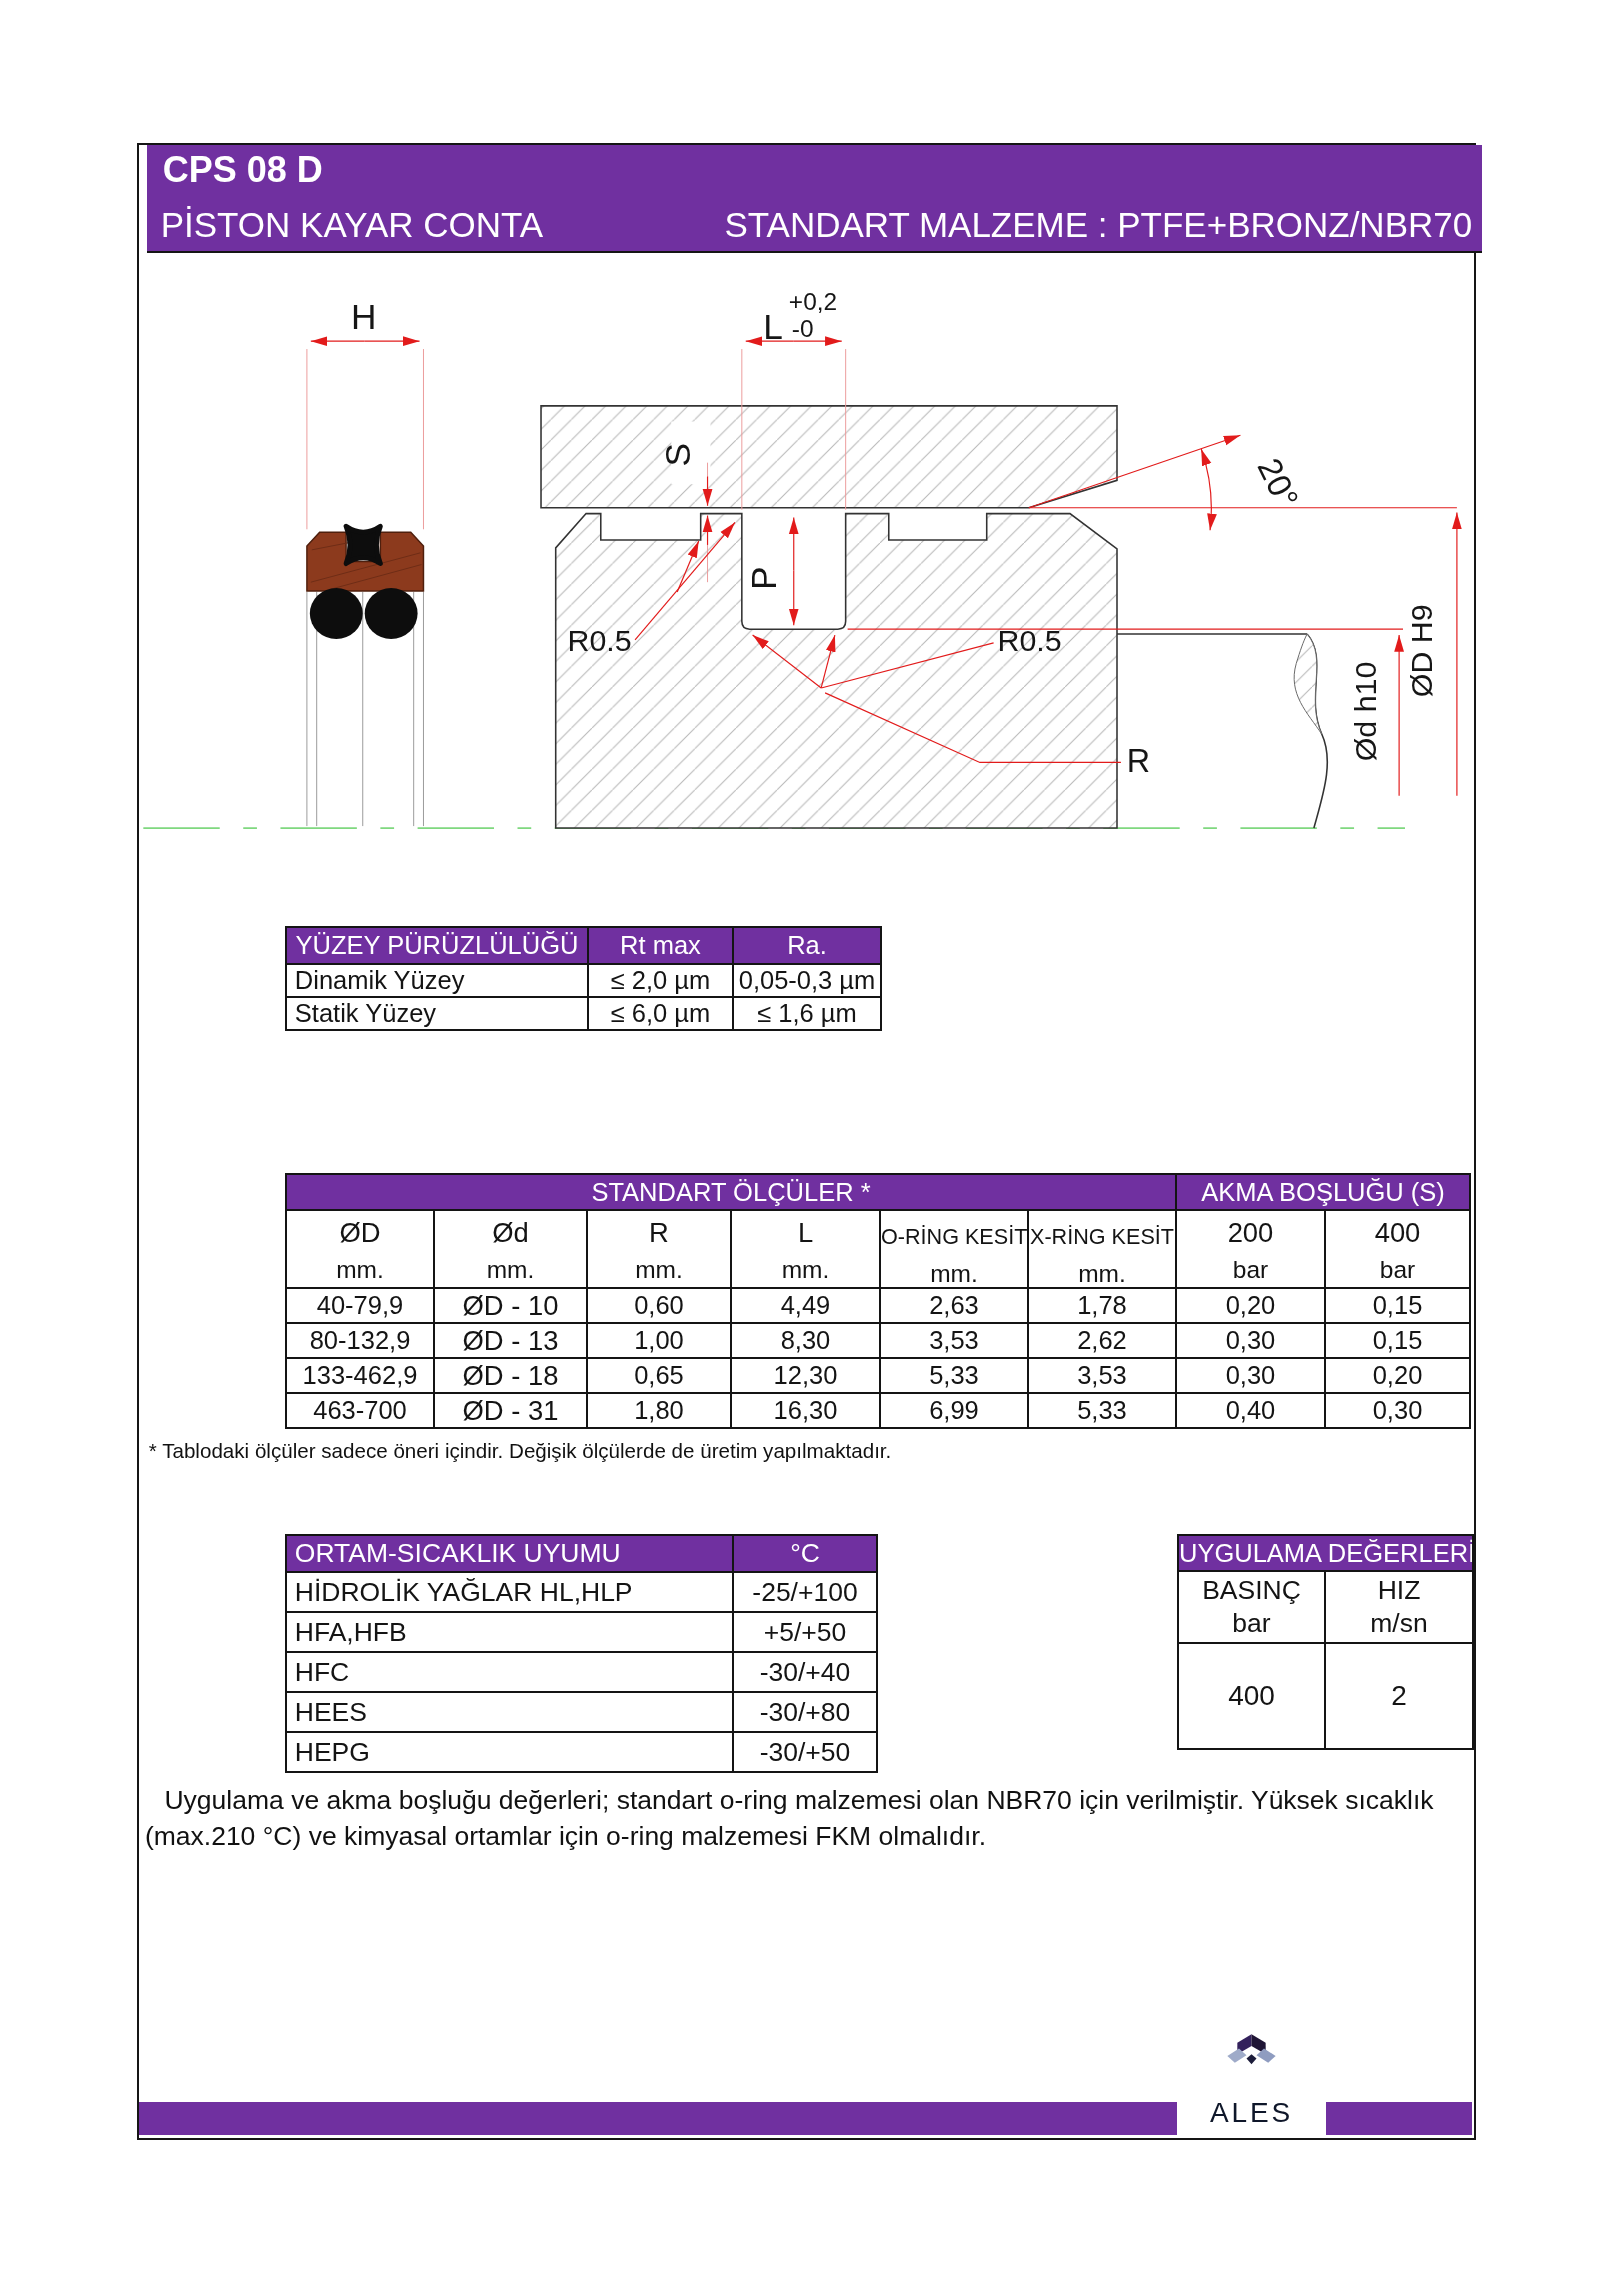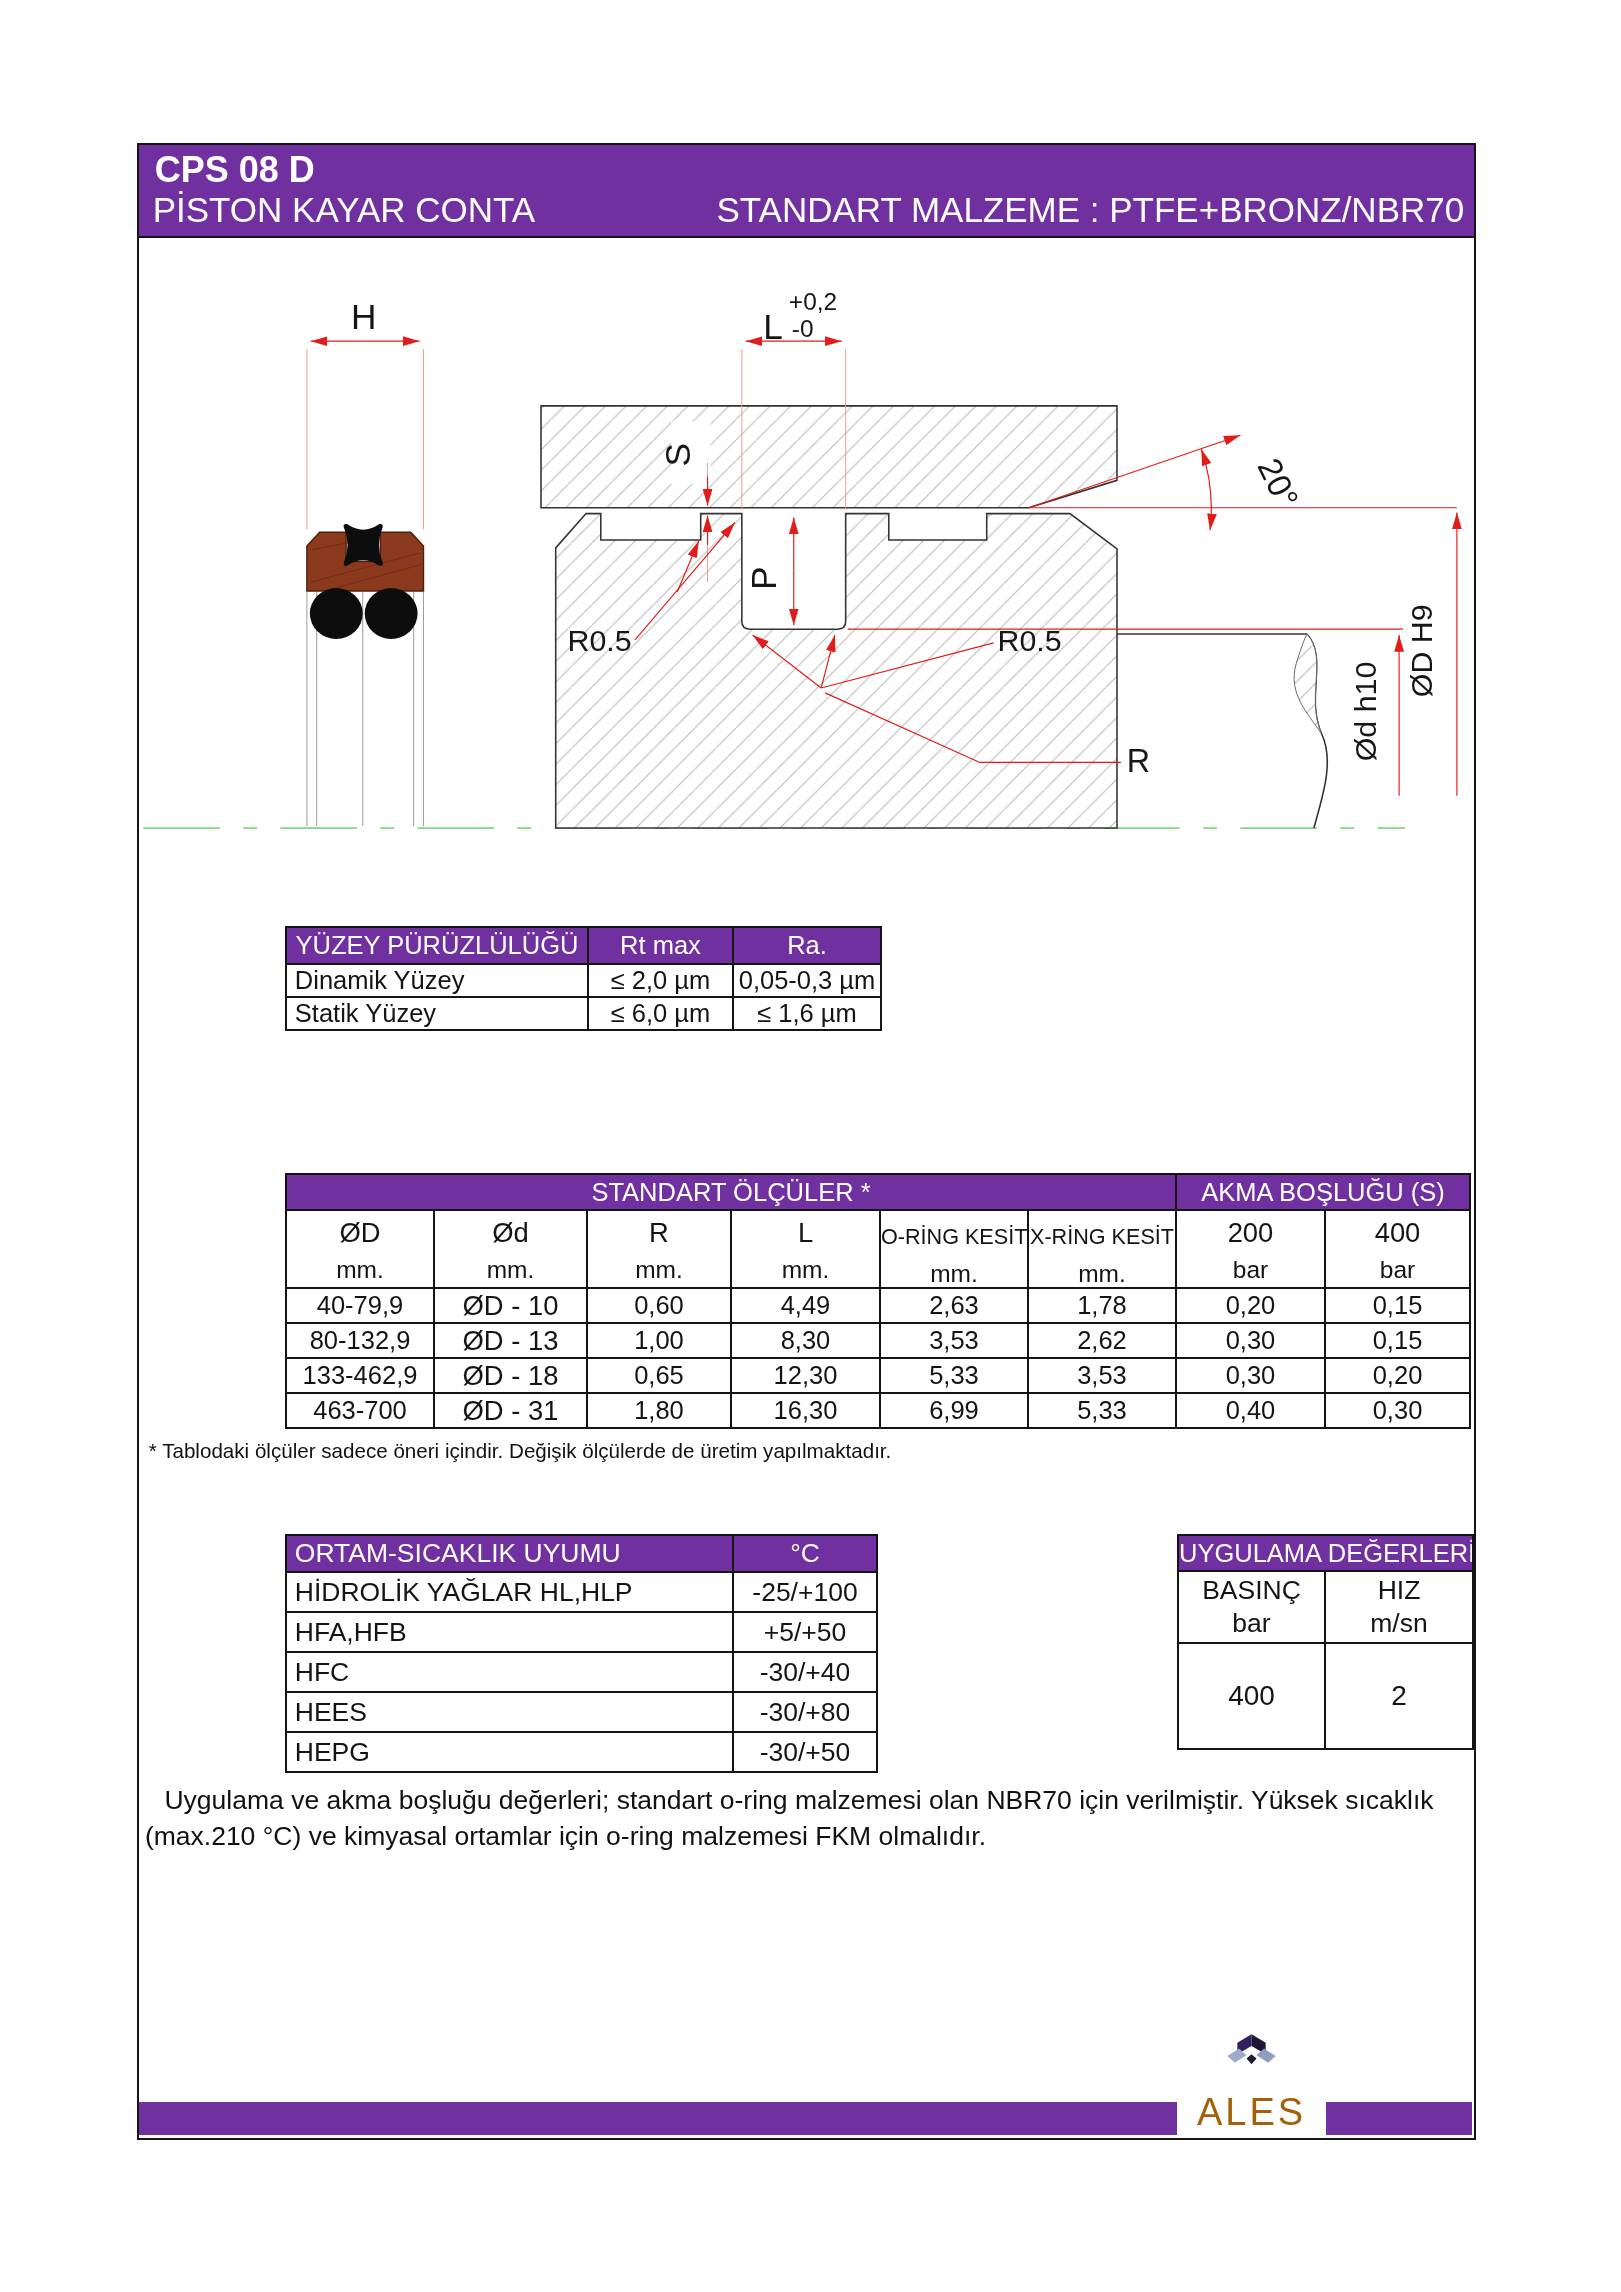--- a/index.html
+++ b/index.html
@@ -8,21 +8,21 @@
     --dim-red:#E21B1B;
     --cl-green:#7FD87F;
     --ink:#141414;
   }
   *{margin:0;padding:0;box-sizing:border-box;}
   body{background:#ffffff;font-family:"Liberation Sans",sans-serif;color:var(--ink);}
   .page{position:relative;width:1621px;height:2293px;background:#fff;overflow:hidden;}
   .frame{position:absolute;left:137px;top:143px;width:1339px;height:1997px;border:2.9px solid #151515;background:#fff;}
 
   
-  .hdr{position:absolute;left:0;top:0;width:100%;height:93px;background:var(--accent);border-bottom:2.9px solid #151515;color:#fff;text-align:center;}
+  .hdr{position:absolute;left:8px;top:0;width:100%;height:108px;background:var(--accent);border-bottom:2.9px solid #151515;color:#fff;text-align:center;}
   .hdr-code{position:absolute;left:15.7px;top:3.9px;font-size:36px;font-weight:bold;}
   .hdr-name{position:absolute;left:13.7px;bottom:5.9px;font-size:35px;}
   .hdr-mat{position:absolute;right:9.8px;bottom:5.9px;font-size:35px;}
 
   
   .draw{position:absolute;left:0;top:110px;width:1333px;height:623px;}
   .dl{stroke:var(--dim-red);stroke-width:1.2;fill:none;}
   .el{stroke:#EC9B9B;stroke-width:1;fill:none;}
   .gl{stroke:#9a9a9a;stroke-width:1;fill:none;}
   .ol{stroke:#333;stroke-width:1.6;fill:none;}
@@ -61,21 +61,21 @@
   .t-app .ph{font-size:25.5px;height:36px;}
   .t-app .sub td{height:72px;font-size:26.5px;line-height:33px;}
   .t-app .val td{height:106px;font-size:28px;}
 
   .note{position:absolute;left:5.9px;top:1637px;width:1325px;font-size:26.5px;line-height:36px;color:#111;}
   .note .l1{text-indent:19.6px;}
 
   
   .fbar{position:absolute;left:0;top:1957px;width:1333px;height:33px;background:var(--accent);}
   .logo-box{position:absolute;left:1038px;top:1886px;width:149px;height:105px;background:#fff;display:flex;flex-direction:column;align-items:center;justify-content:flex-end;}
-  .logo-text{font-size:38px;letter-spacing:2.9px;color:#a16207;line-height:43px;padding-bottom:2px;margin-top:20px;}
+  .logo-text{font-size:28px;letter-spacing:2.9px;color:#0f172a;line-height:43px;padding-bottom:2px;margin-top:20px;}
 </style>
 </head>
 <body>
 
 <div class="page">
   <div class="frame">
 
     <div class="hdr">
       <div class="hdr-code">CPS 08 D</div>
       <div class="hdr-name">PİSTON KAYAR CONTA</div>

